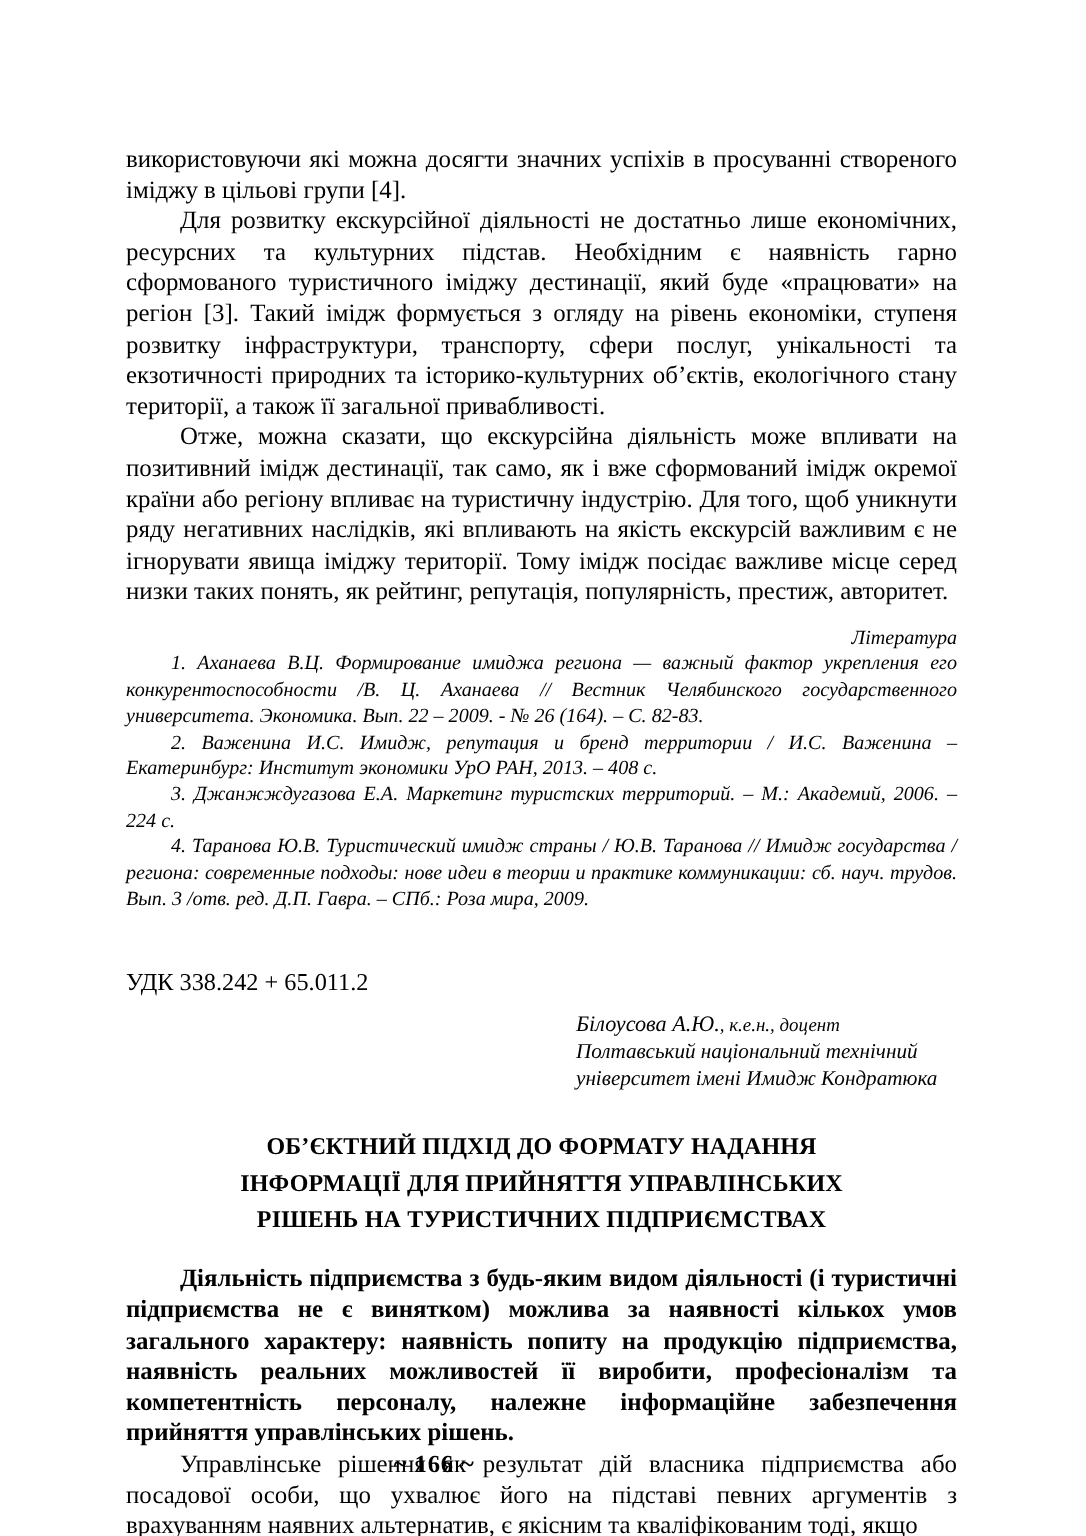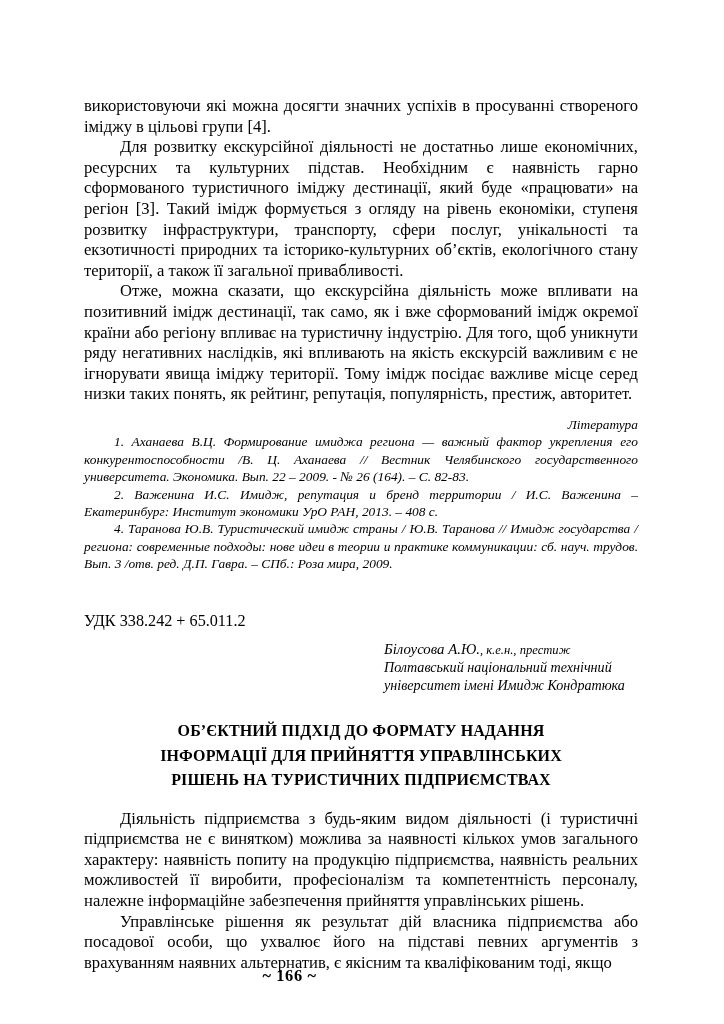--- a/index.html
+++ b/index.html
@@ -76,21 +76,21 @@
     font-size: 16px;
     line-height: 24.4px;
     font-weight: bold;
     text-align: center;
     margin: 0;
     padding-top: 25px;
     letter-spacing: 0.1px;
   }
   .article-title .tline { display: block; white-space: nowrap; }
 
-  .after-title { padding-top: 16px; }
+  .after-title { padding-top: 16px; font-weight: bold; }
 
   .page-number {
     position: absolute;
     left: 0;
     bottom: 38px;
     width: 579px;
     text-align: center;
     font-size: 16.4px;
     font-weight: bold;
     letter-spacing: 0.6px;
@@ -102,27 +102,28 @@
 <div class="page">
 
   <p class="body-text">використовуючи які можна досягти значних успіхів в просуванні створеного іміджу в цільові групи [4].</p>
   <p class="body-text indent">Для розвитку екскурсійної діяльності не достатньо лише економічних, ресурсних та культурних підстав. Необхідним є наявність гарно сформованого туристичного іміджу дестинації, який буде «працювати» на регіон [3]. Такий імідж формується з огляду на рівень економіки, ступеня розвитку інфраструктури, транспорту, сфери послуг, унікальності та екзотичності природних та історико-культурних об’єктів, екологічного стану території, а також її загальної привабливості.</p>
   <p class="body-text indent">Отже, можна сказати, що екскурсійна діяльність може впливати на позитивний імідж дестинації, так само, як і вже сформований імідж окремої країни або регіону впливає на туристичну індустрію. Для того, щоб уникнути ряду негативних наслідків, які впливають на якість екскурсій важливим є не ігнорувати явища іміджу території. Тому імідж посідає важливе місце серед низки таких понять, як рейтинг, репутація, популярність, престиж, авторитет.</p>
 
   <div class="refs-block">
     <p class="refs-heading">Література</p>
     <p class="ref-item">1. Аханаева В.Ц. Формирование имиджа региона — важный фактор укрепления его конкурентоспособности /В. Ц. Аханаева // Вестник Челябинского государственного университета. Экономика. Вып. 22 – 2009. - № 26 (164). – С. 82-83.</p>
     <p class="ref-item">2. Важенина И.С. Имидж, репутация и бренд территории / И.С. Важенина – Екатеринбург: Институт экономики УрО РАН, 2013. – 408 с.</p>
+    <p class="ref-item">3. Джанжждугазова Е.А. Маркетинг туристских территорий. – М.: Академий, 2006. – 224 с.</p>
     <p class="ref-item">4. Таранова Ю.В. Туристический имидж страны / Ю.В. Таранова // Имидж государства / региона: современные подходы: нове идеи в теории и практике коммуникации: сб. науч. трудов. Вып. 3 /отв. ред. Д.П. Гавра. – СПб.: Роза мира, 2009.</p>
   </div>
 
   <p class="udc">УДК 338.242 + 65.011.2</p>
 
   <div class="author-block">
-    <span class="line"><span class="author-name-main">Білоусова А.Ю.</span><span class="author-degree">, к.е.н., престиж</span></span>
+    <span class="line"><span class="author-name-main">Білоусова А.Ю.</span><span class="author-degree">, к.е.н., доцент</span></span>
     <span class="line">Полтавський національний технічний</span>
     <span class="line">університет імені Имидж Кондратюка</span>
   </div>
 
   <h1 class="article-title">
     <span class="tline">ОБ’ЄКТНИЙ ПІДХІД ДО ФОРМАТУ НАДАННЯ</span>
     <span class="tline">ІНФОРМАЦІЇ ДЛЯ ПРИЙНЯТТЯ УПРАВЛІНСЬКИХ</span>
     <span class="tline">РІШЕНЬ НА ТУРИСТИЧНИХ ПІДПРИЄМСТВАХ</span>
   </h1>
 

